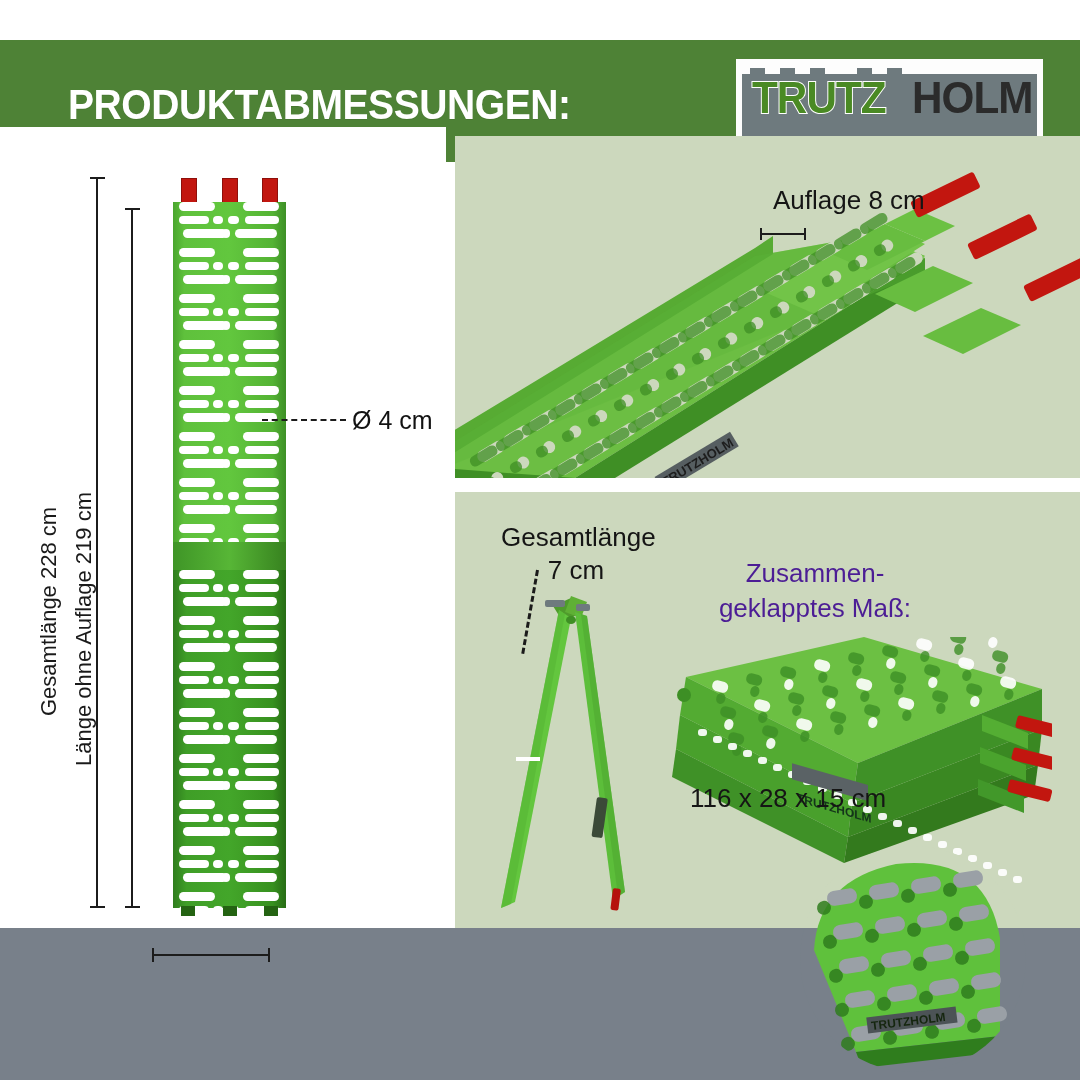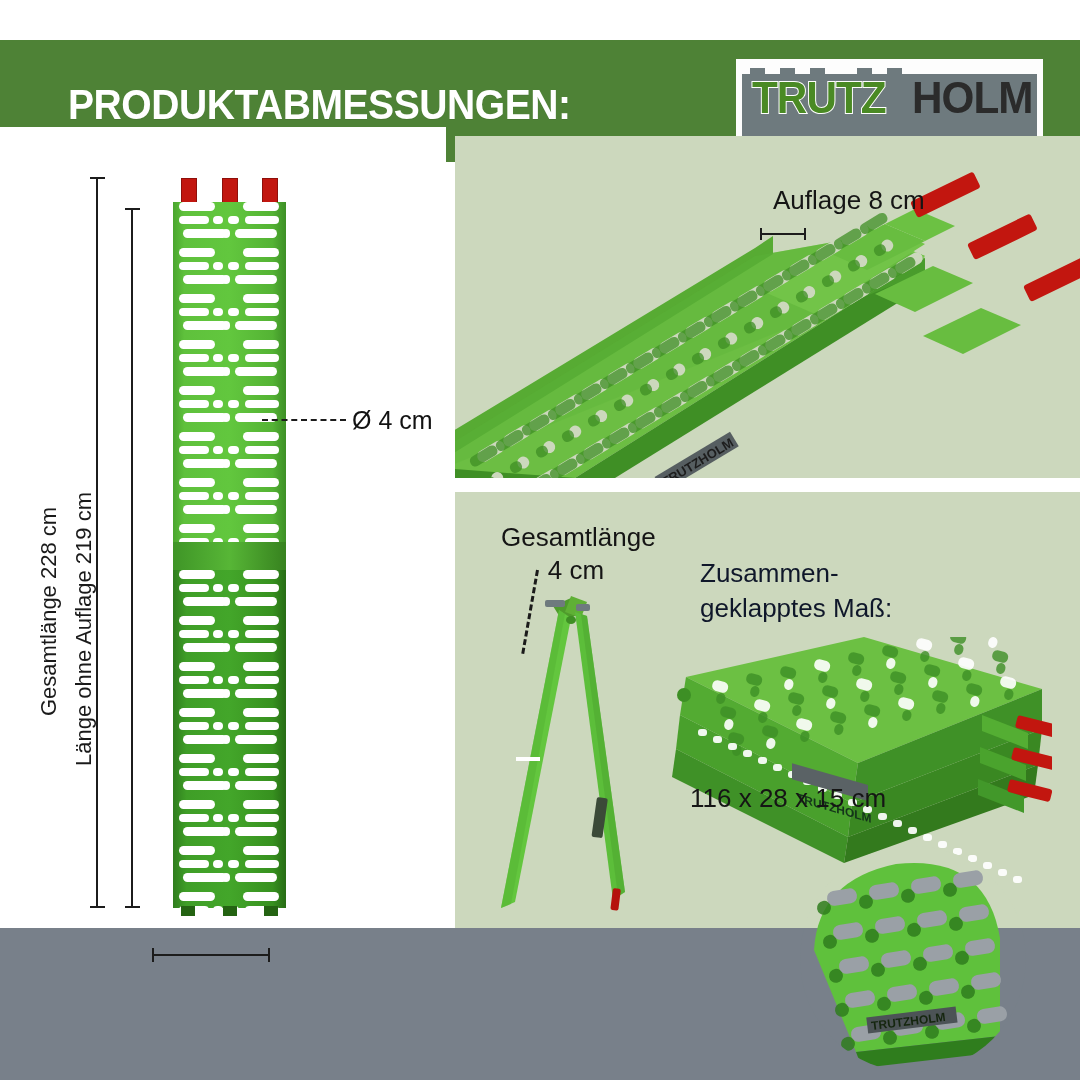--- a/index.html
+++ b/index.html
@@ -143,21 +143,21 @@
     position:absolute; left:501px; top:521px;
     font-size:26px; color:#151515; line-height:1.25; text-align:center; width:150px;
   }
   .kante-dash {
     position:absolute; left:536px; top:570px; width:0;
     height:85px; border-left:3px dashed #1a1a1a;
     transform:rotate(10deg); transform-origin:top center;
   }
   .zus-label {
     position:absolute; left:700px; top:556px;
-    font-size:26px; color:#0f172a; line-height:1.35; text-align:left; width:230px;
+    font-size:26px; color:#4c1d95; line-height:1.35; text-align:center; width:230px;
   }
   .folded-dim {
     position:absolute; left:690px; top:783px;
     font-size:26px; color:#151515; white-space:nowrap;
   }
   .circle-detail {
     position:absolute; left:800px; top:846px; width:226px; height:226px;
     border-radius:50%; overflow:hidden;
   }
   .circle-top { position:absolute; left:0; top:0; width:100%; height:82px; background:#ccd8bd; }
@@ -647,21 +647,21 @@
           <rect x="361" y="239" width="9" height="7" rx="3" fill="#ffffff" opacity="0.92"></rect>
         </g>
 
       <rect x="140" y="86" width="76" height="16" fill="#5a6265" transform="skewY(16)"></rect>
       <text x="145" y="123" font-family="Liberation Sans, sans-serif" font-size="12" font-weight="bold" fill="#14341a" transform="skewY(16)">TRUTZHOLM</text>
     </svg>
   </div>
 
   <div class="kante-label">
     <span>Gesamtlänge</span><br>
-    <span>4 cm</span>
+    <span>7 cm</span>
   </div>
   <div class="kante-dash"></div>
 
   <div class="zus-label">
     <span>Zusammen-</span><br>
     <span>geklapptes Maß:</span>
   </div>
   <div class="folded-dim">116 x 28 x 15 cm</div>
 
   <div class="circle-detail">

